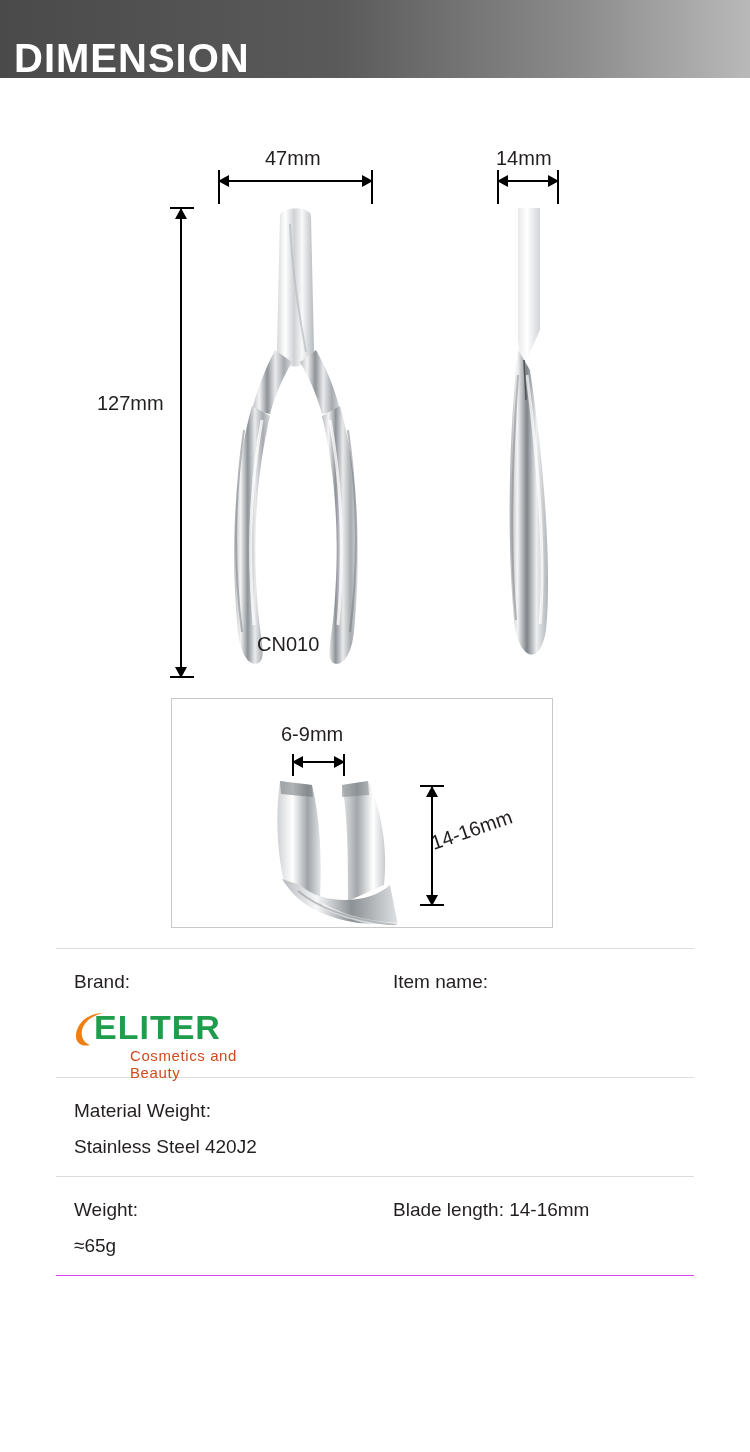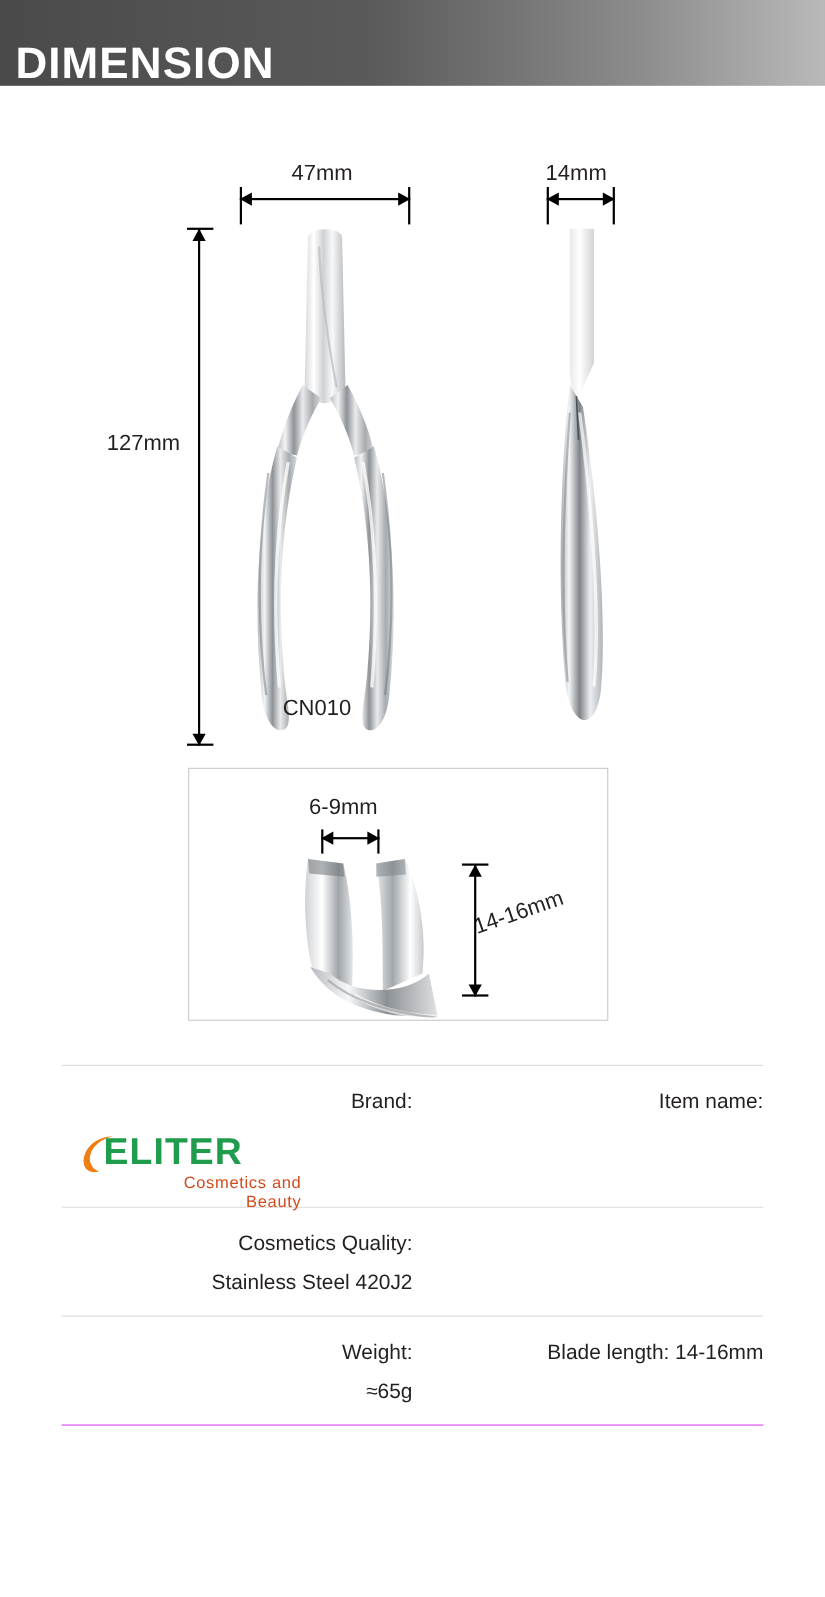--- a/index.html
+++ b/index.html
@@ -101,23 +101,22 @@
   .detail-box {
     position: absolute;
     border: 1px solid #c9c9c9;
     background: #fff;
   }
 
   
   .specs {
     position: absolute;
     left: 56px;
-    top: 968px;
+    top: 948px;
     width: 638px;
-    text-align: right;
   }
   .spec-row {
     display: flex;
     border-top: 1px solid #dcdcdc;
     padding: 22px 0 18px 0;
   }
   .spec-row.last { border-bottom: 1px solid #d946ef; }
   .spec-col {
     width: 50%;
     padding-left: 18px;
@@ -309,21 +308,21 @@
         <div class="logo-sub">Cosmetics and Beauty</div>
       </div>
     </div>
     <div class="spec-col">
       <div class="spec-label">Item name:</div>
     </div>
   </div>
 
   <div class="spec-row">
     <div class="spec-col">
-      <div class="spec-label">Cosmetics Quality:</div>
+      <div class="spec-label">Material Weight:</div>
       <div class="spec-value">Stainless Steel 420J2</div>
     </div>
   </div>
 
   <div class="spec-row last">
     <div class="spec-col">
       <div class="spec-label">Weight:</div>
       <div class="spec-value">≈65g</div>
     </div>
     <div class="spec-col">

